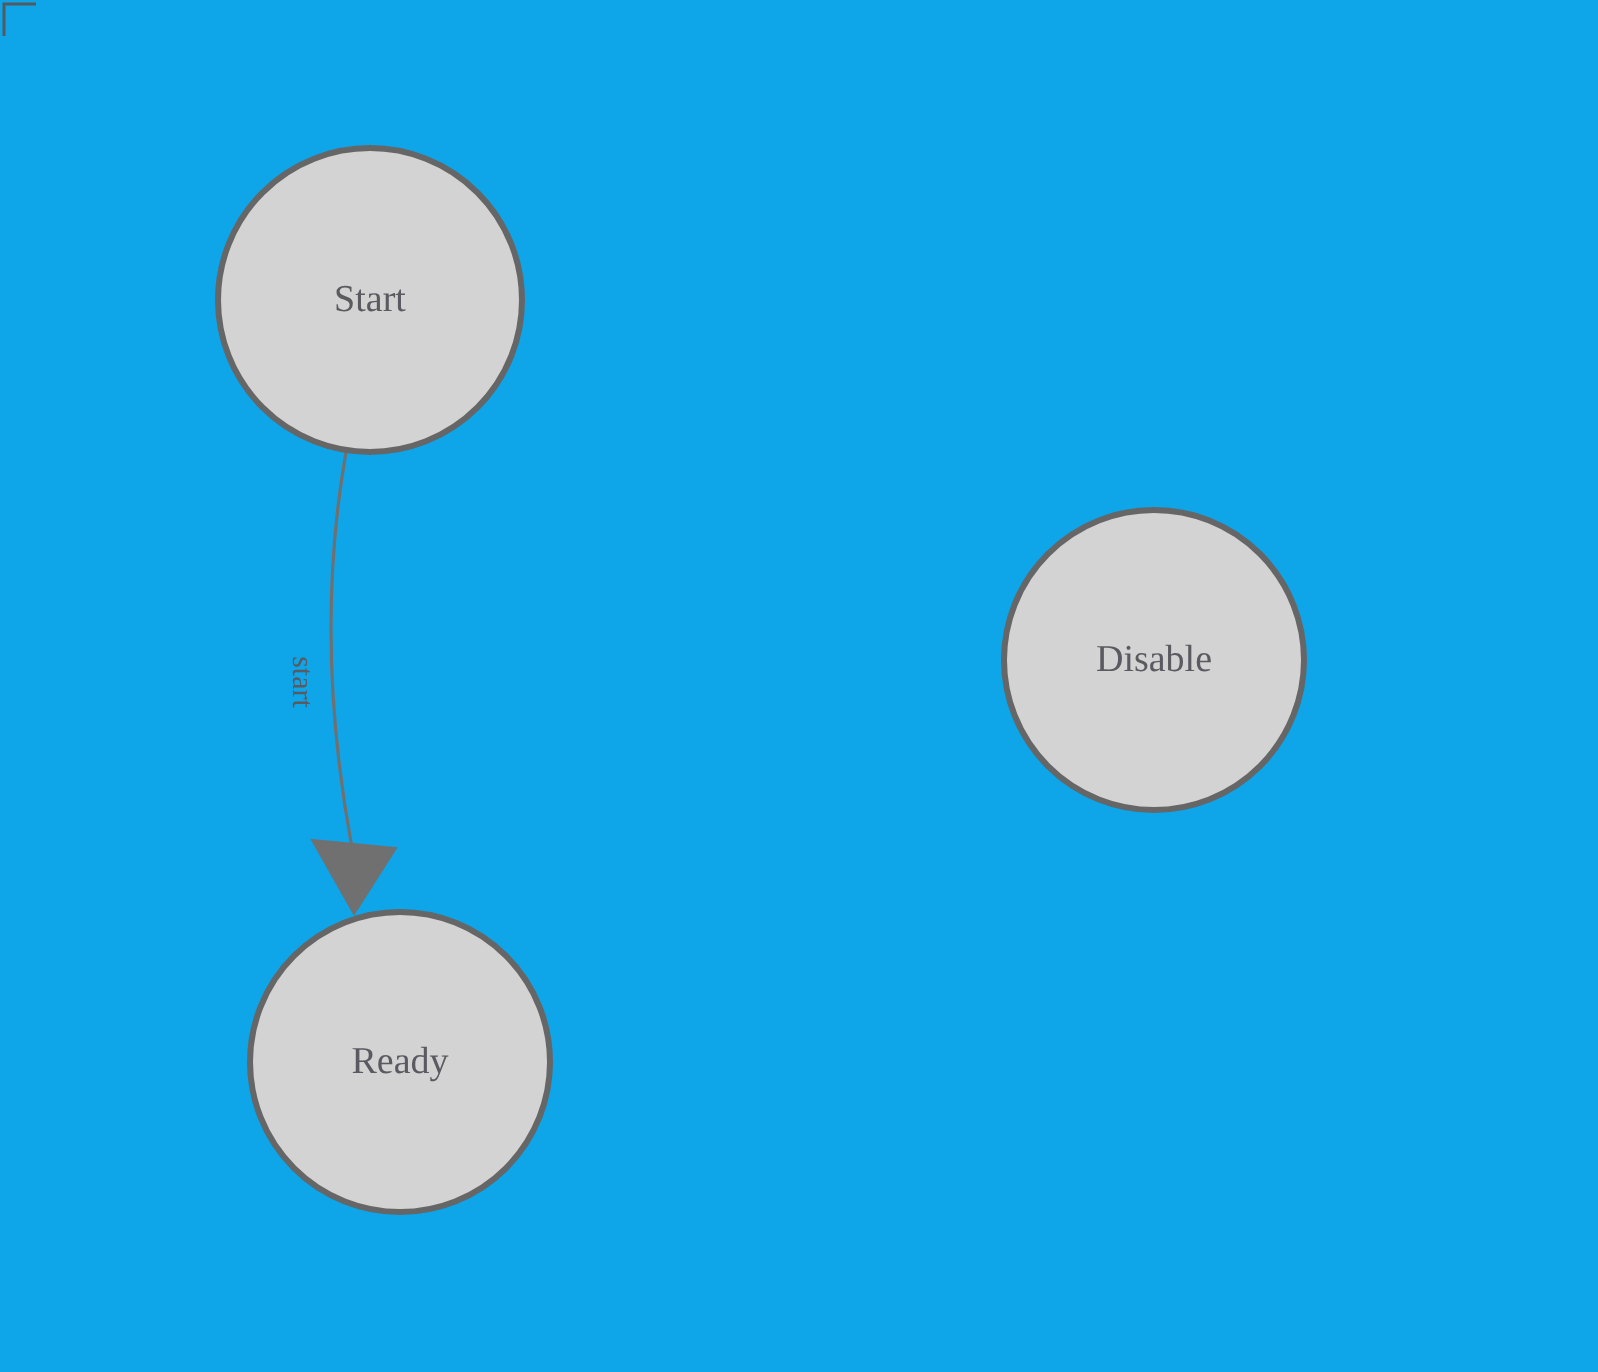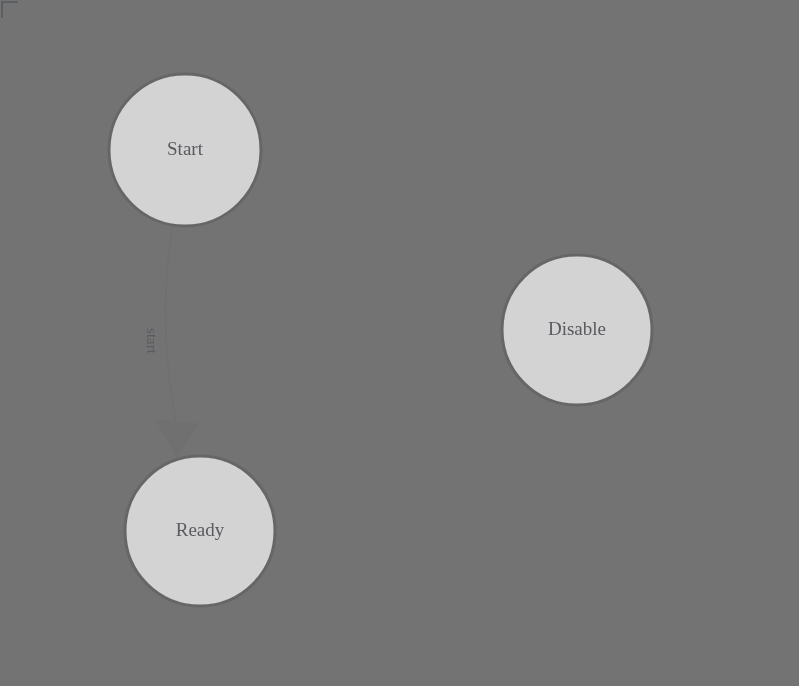--- a/index.html
+++ b/index.html
@@ -8,21 +8,21 @@
     padding: 0;
     background: #ffffff;
   }
   body {
     font-family: "Liberation Serif", "DejaVu Serif", serif;
   }
   #canvas {
     position: relative;
     width: 799px;
     height: 686px;
-    background: #737373;
+    background: #0ea5e9;
     overflow: hidden;
   }
   #diagram-svg {
     position: absolute;
     top: 0;
     left: 0;
     width: 799px;
     height: 686px;
   }
   .node-shape {

